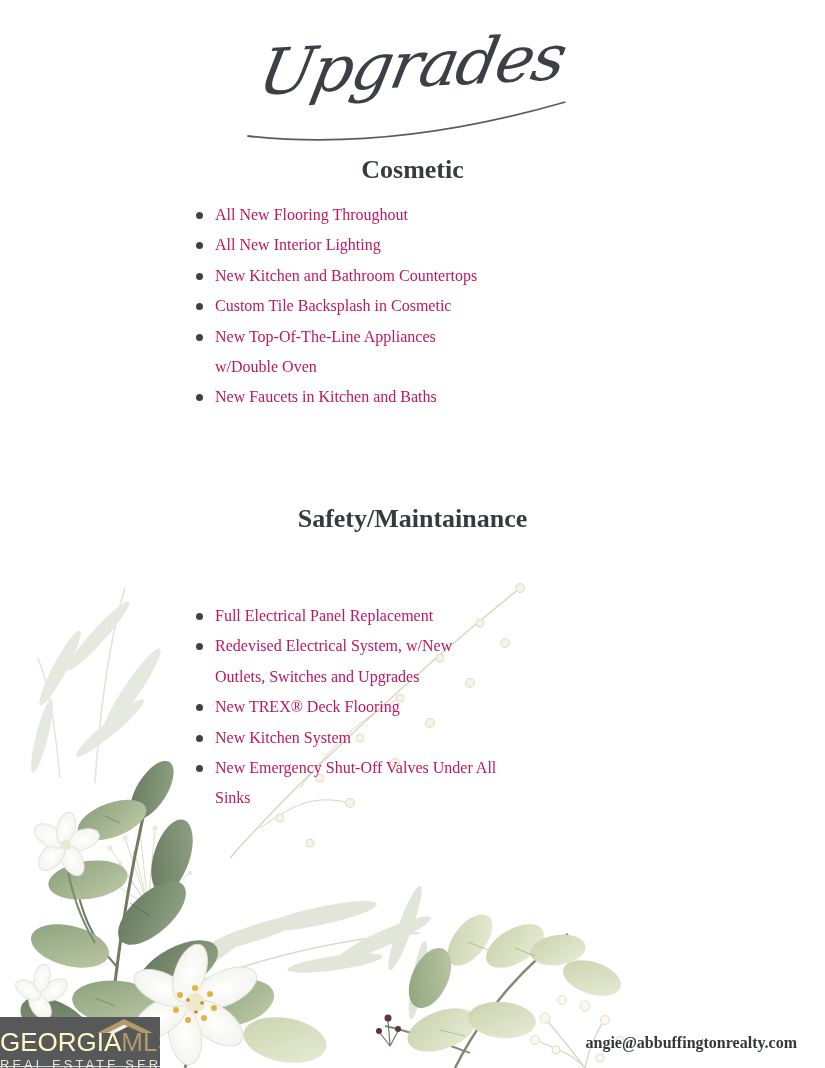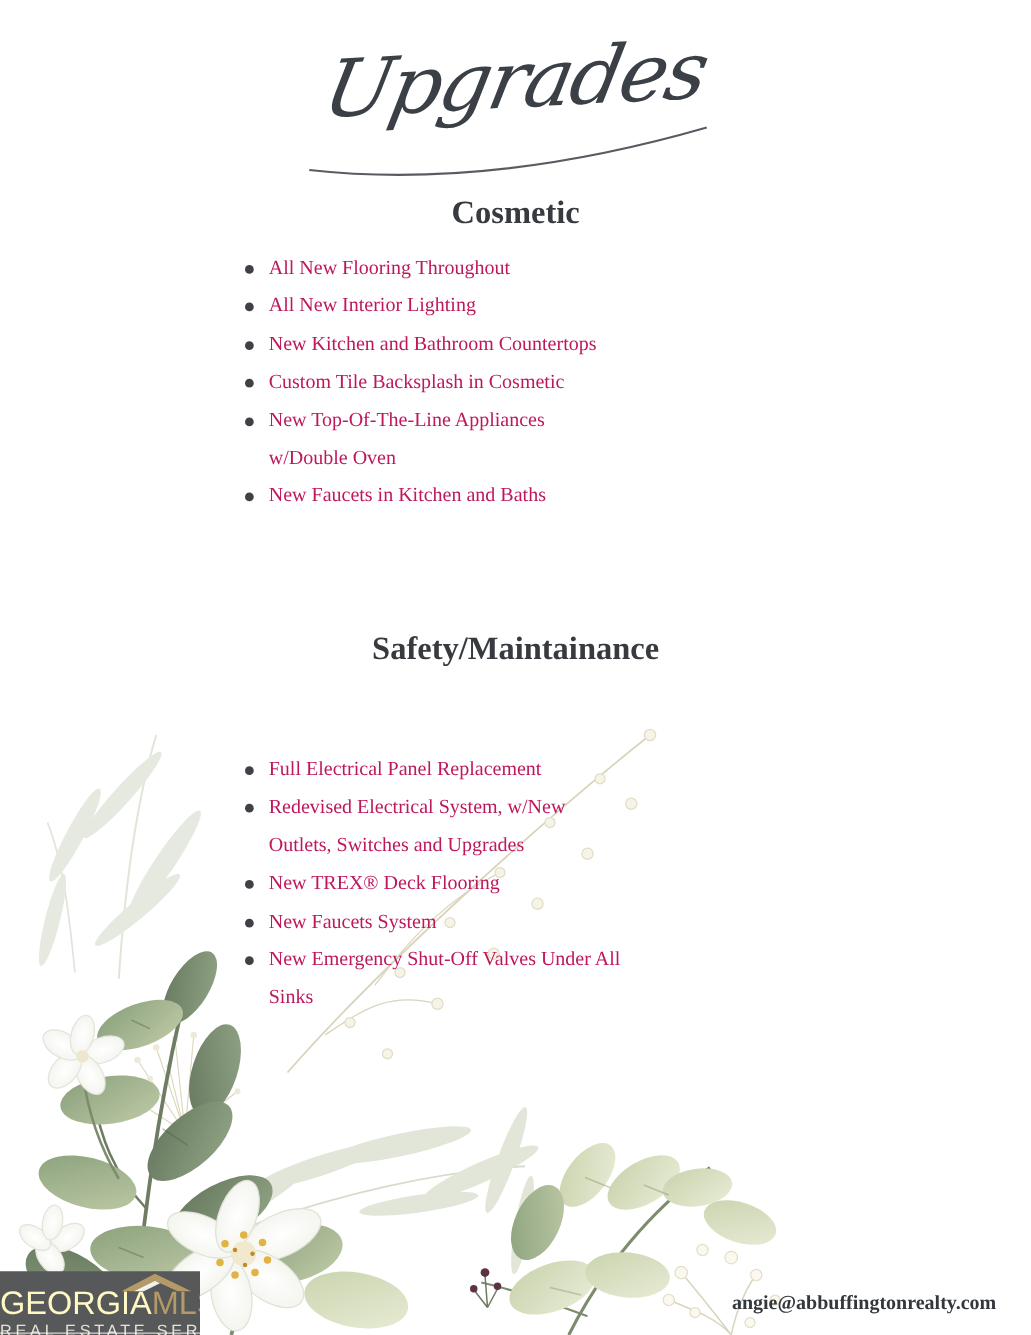--- a/index.html
+++ b/index.html
@@ -267,21 +267,21 @@
   <svg class="title-flourish" viewBox="0 0 330 46" aria-hidden="true">
     <path d="M6,40 Q150,56 324,6" stroke="#3b4046" stroke-width="1.8" fill="none" opacity="0.85"></path>
   </svg>
 
   <h2 class="sec-heading cosmetic">Cosmetic</h2>
   <ul class="upgrade-list first"><li>All New Flooring Throughout</li><li>All New Interior Lighting</li><li>New Kitchen and Bathroom Countertops</li><li>Custom Tile Backsplash in Cosmetic</li><li>New Top-Of-The-Line Appliances
 w/Double Oven</li><li>New Faucets in Kitchen and Baths</li></ul>
 
   <h2 class="sec-heading safety">Safety/Maintainance</h2>
   <ul class="upgrade-list second"><li>Full Electrical Panel Replacement</li><li>Redevised Electrical System, w/New
-Outlets, Switches and Upgrades</li><li>New TREX® Deck Flooring</li><li>New Faucets System</li><li>New Emergency Shut-Off Valves Under All
+Outlets, Switches and Upgrades</li><li>New TREX® Deck Flooring</li><li>New Kitchen System</li><li>New Emergency Shut-Off Valves Under All
 Sinks</li></ul>
 
   <div class="logo-box">
     <svg class="logo-roof" viewBox="0 0 56 15" aria-hidden="true">
       <polygon points="0,14 27,0 56,14 45,14 27,5.5 10,14" fill="#b49a66"></polygon>
       <polygon points="10,14 27,5.5 31,7.5 18,14" fill="#f3f1ea"></polygon>
     </svg>
     <div class="logo-name">
       <span class="part1">GEORGIA</span><span class="part2">MLS</span>
     </div>

